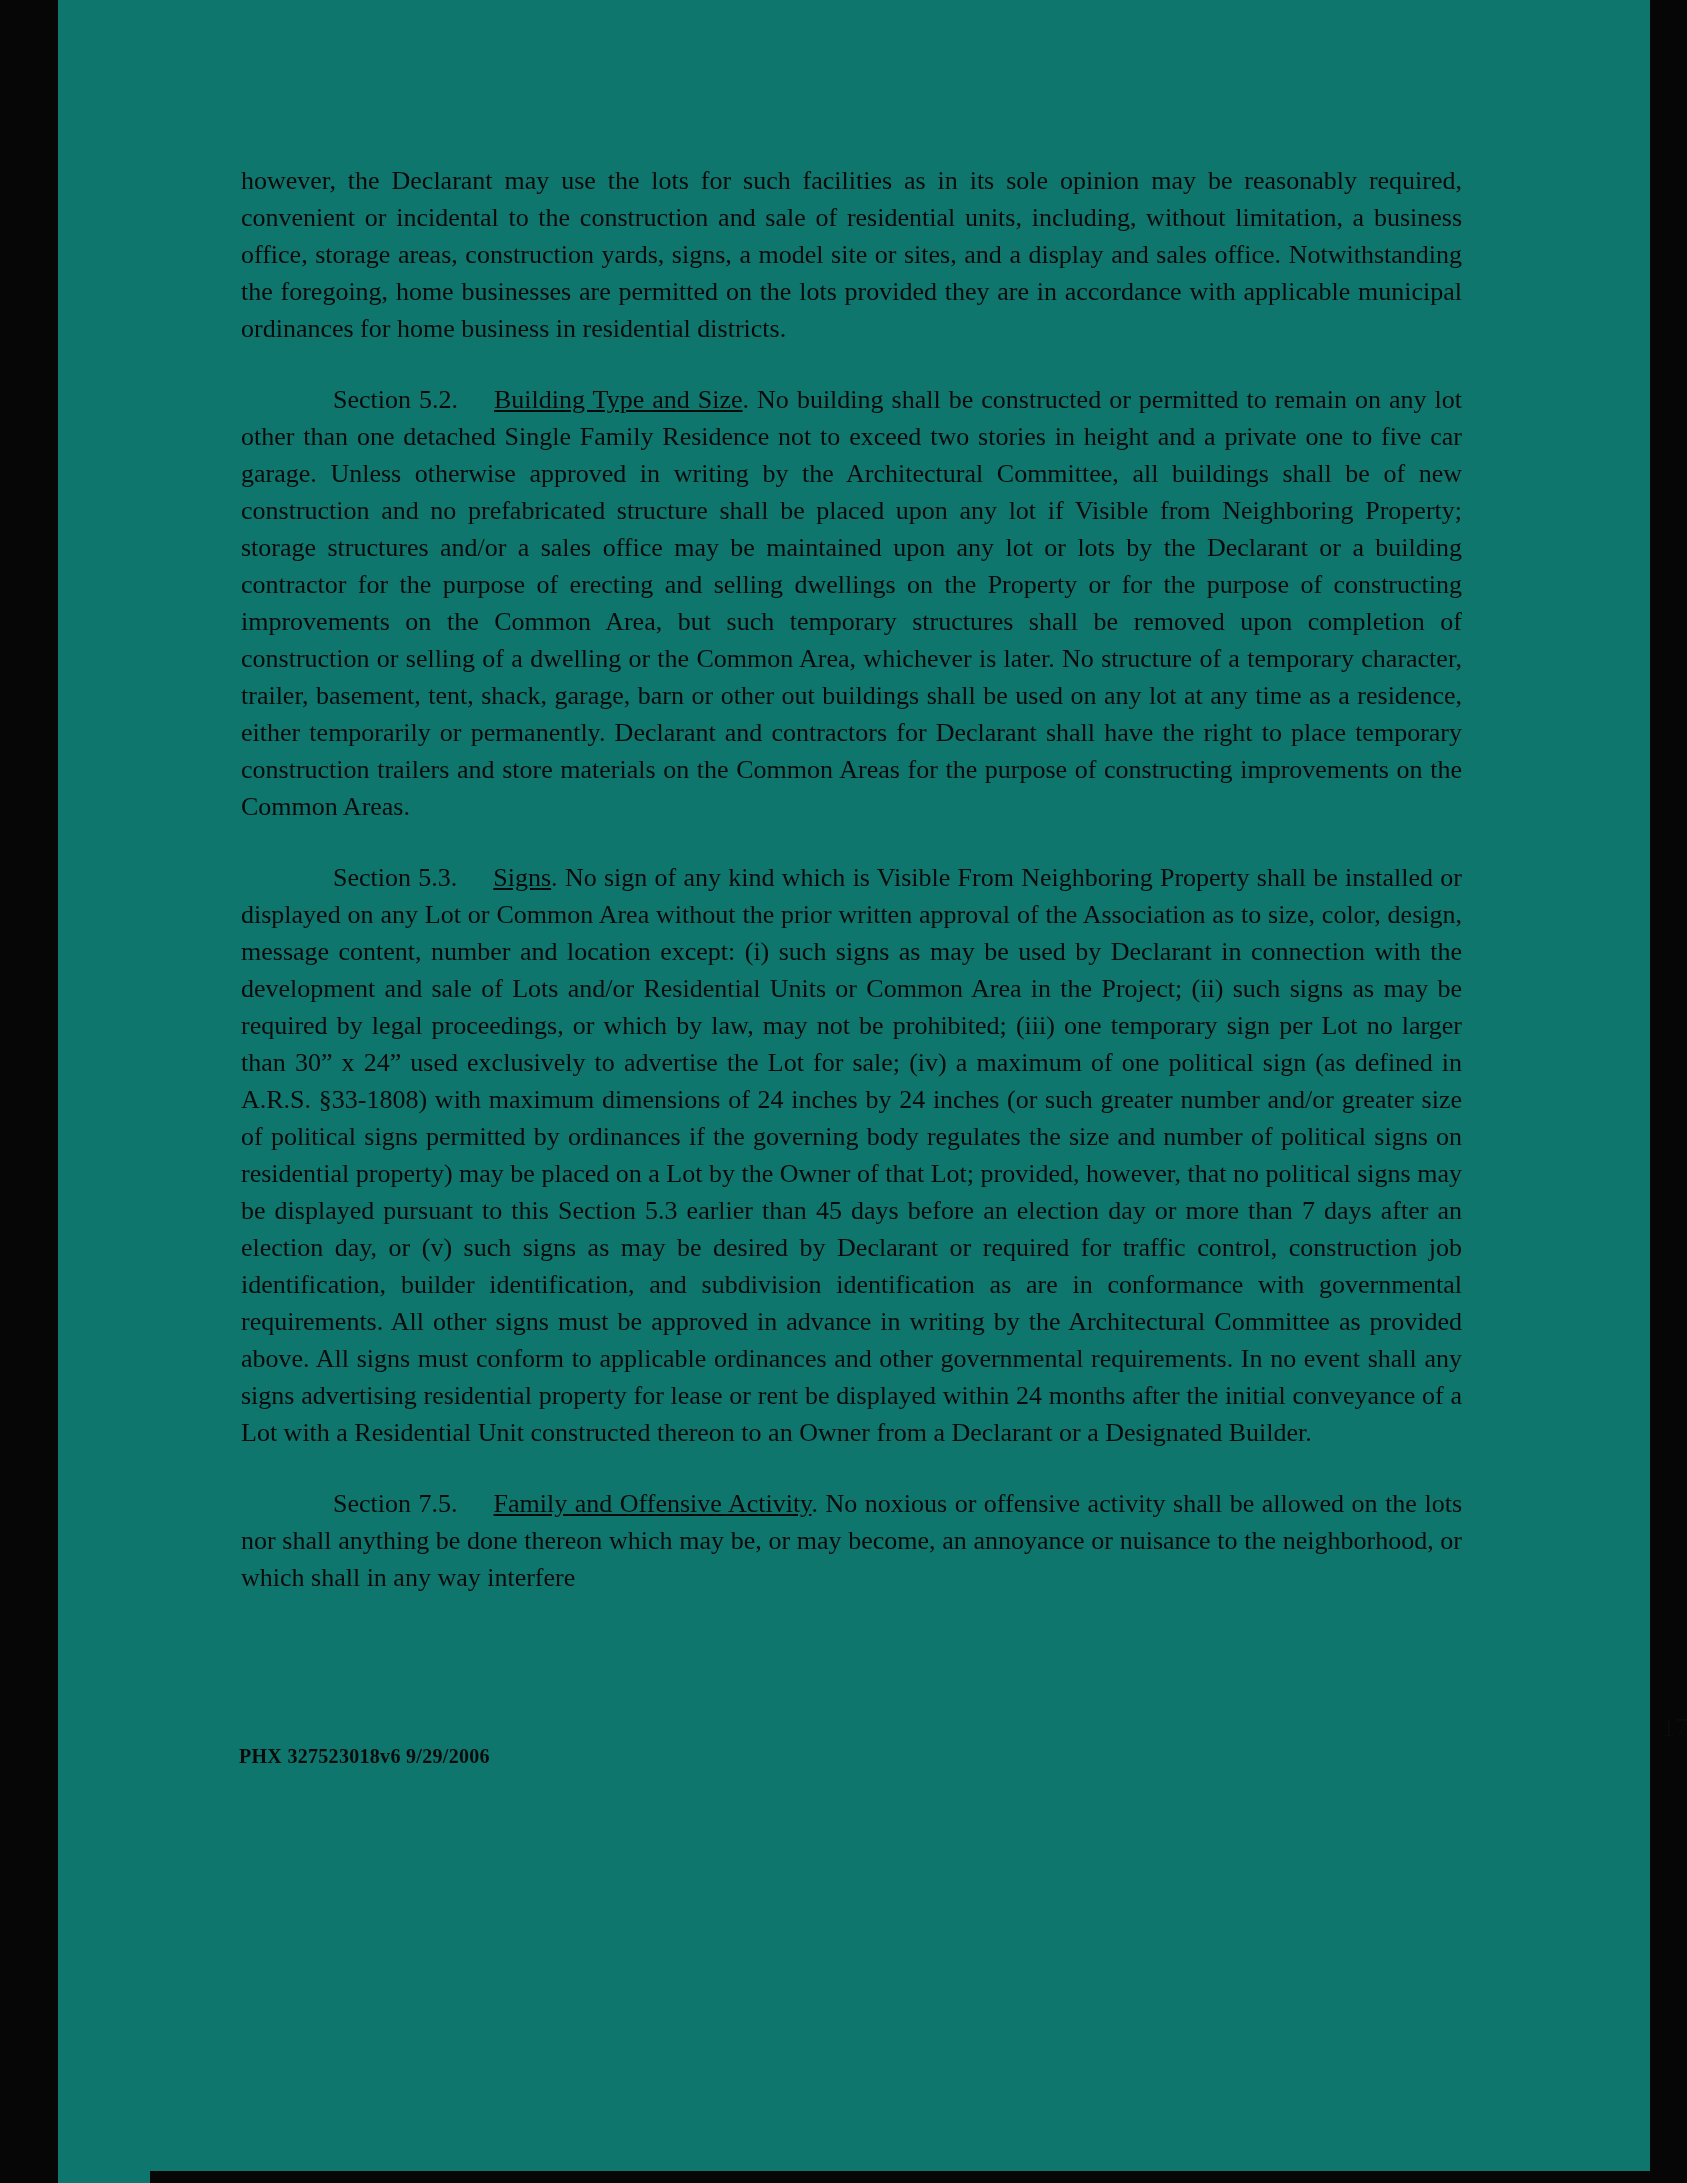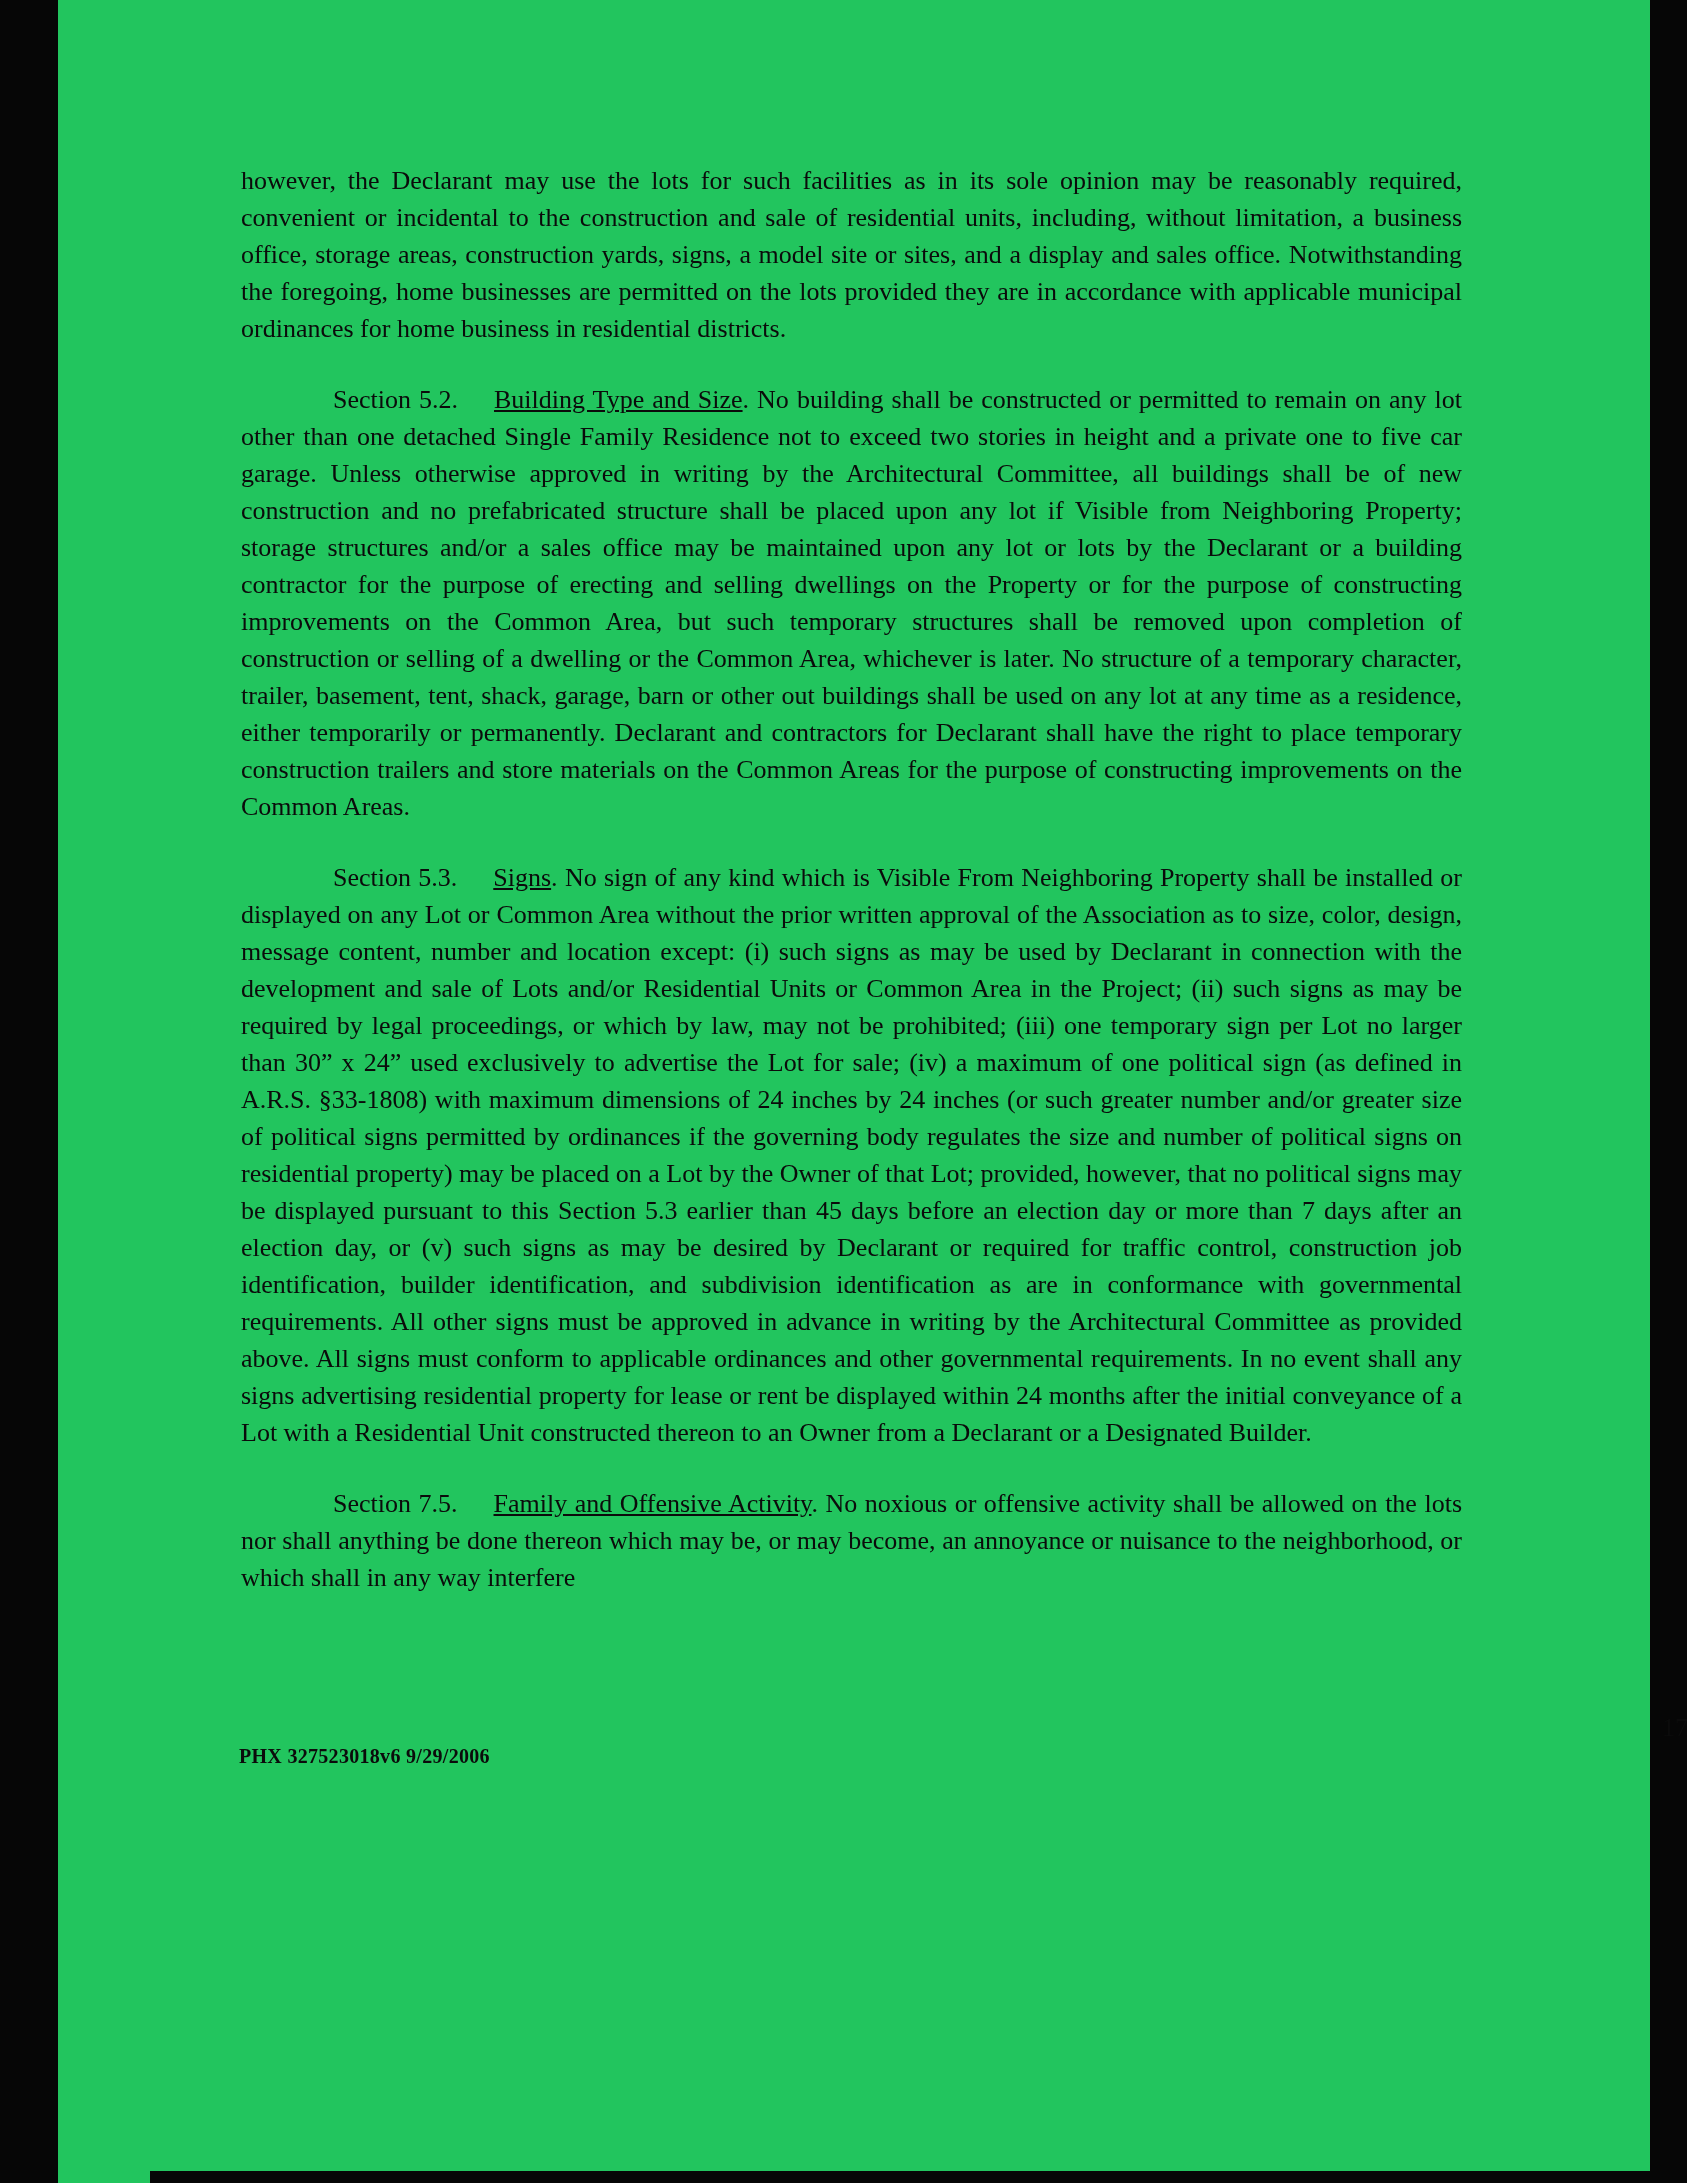--- a/index.html
+++ b/index.html
@@ -4,21 +4,21 @@
 <style>
   html, body {
     margin: 0;
     padding: 0;
     background: #ffffff;
   }
   .page {
     position: relative;
     width: 1688px;
     height: 2183px;
-    background: #22c55e;
+    background: #0f766e;
     font-family: "Liberation Serif", serif;
     color: #0b0b0b;
     overflow: hidden;
   }
   .scan-bar {
     position: absolute;
     background: #060606;
   }
   .scan-left  { left: 0; top: 0; width: 58px; height: 2183px; }
   .scan-right { right: 0; top: 0; width: 38px; height: 2183px; }

